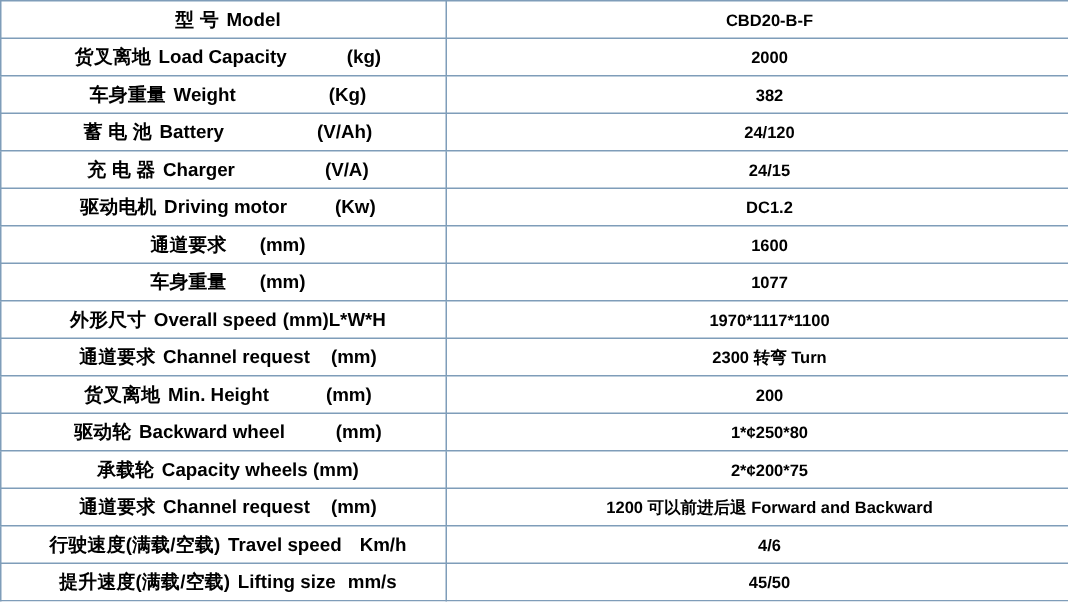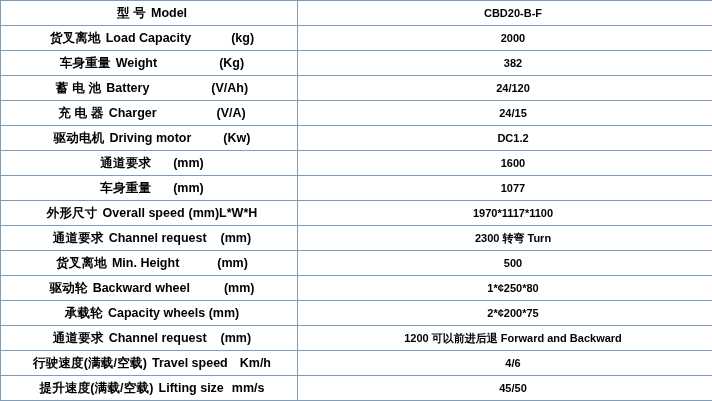--- a/index.html
+++ b/index.html
@@ -124,21 +124,21 @@
       <tr>
         <td class="label">
           <span class="label-inner"><span class="lbl-cn">通道要求</span><span class="seg-spacer-small"></span><span class="lbl-en">Channel request</span><span class="unit-pos" style="width: 14px;"></span><span class="lbl-unit">(mm)</span></span>
         </td>
         <td class="value"><span class="val-text">2300 转弯 Turn</span></td>
       </tr>
       <tr>
         <td class="label">
           <span class="label-inner"><span class="lbl-cn">货叉离地</span><span class="seg-spacer-small"></span><span class="lbl-en">Min. Height</span><span class="unit-pos" style="width: 38px;"></span><span class="lbl-unit">(mm)</span></span>
         </td>
-        <td class="value"><span class="val-text">500</span></td>
+        <td class="value"><span class="val-text">200</span></td>
       </tr>
       <tr>
         <td class="label">
           <span class="label-inner"><span class="lbl-cn">驱动轮</span><span class="seg-spacer-small"></span><span class="lbl-en">Backward wheel</span><span class="unit-pos" style="width: 34px;"></span><span class="lbl-unit">(mm)</span></span>
         </td>
         <td class="value"><span class="val-text">1*¢250*80</span></td>
       </tr>
       <tr>
         <td class="label">
           <span class="label-inner"><span class="lbl-cn">承载轮</span><span class="seg-spacer-small"></span><span class="lbl-en">Capacity wheels (mm)</span></span>

